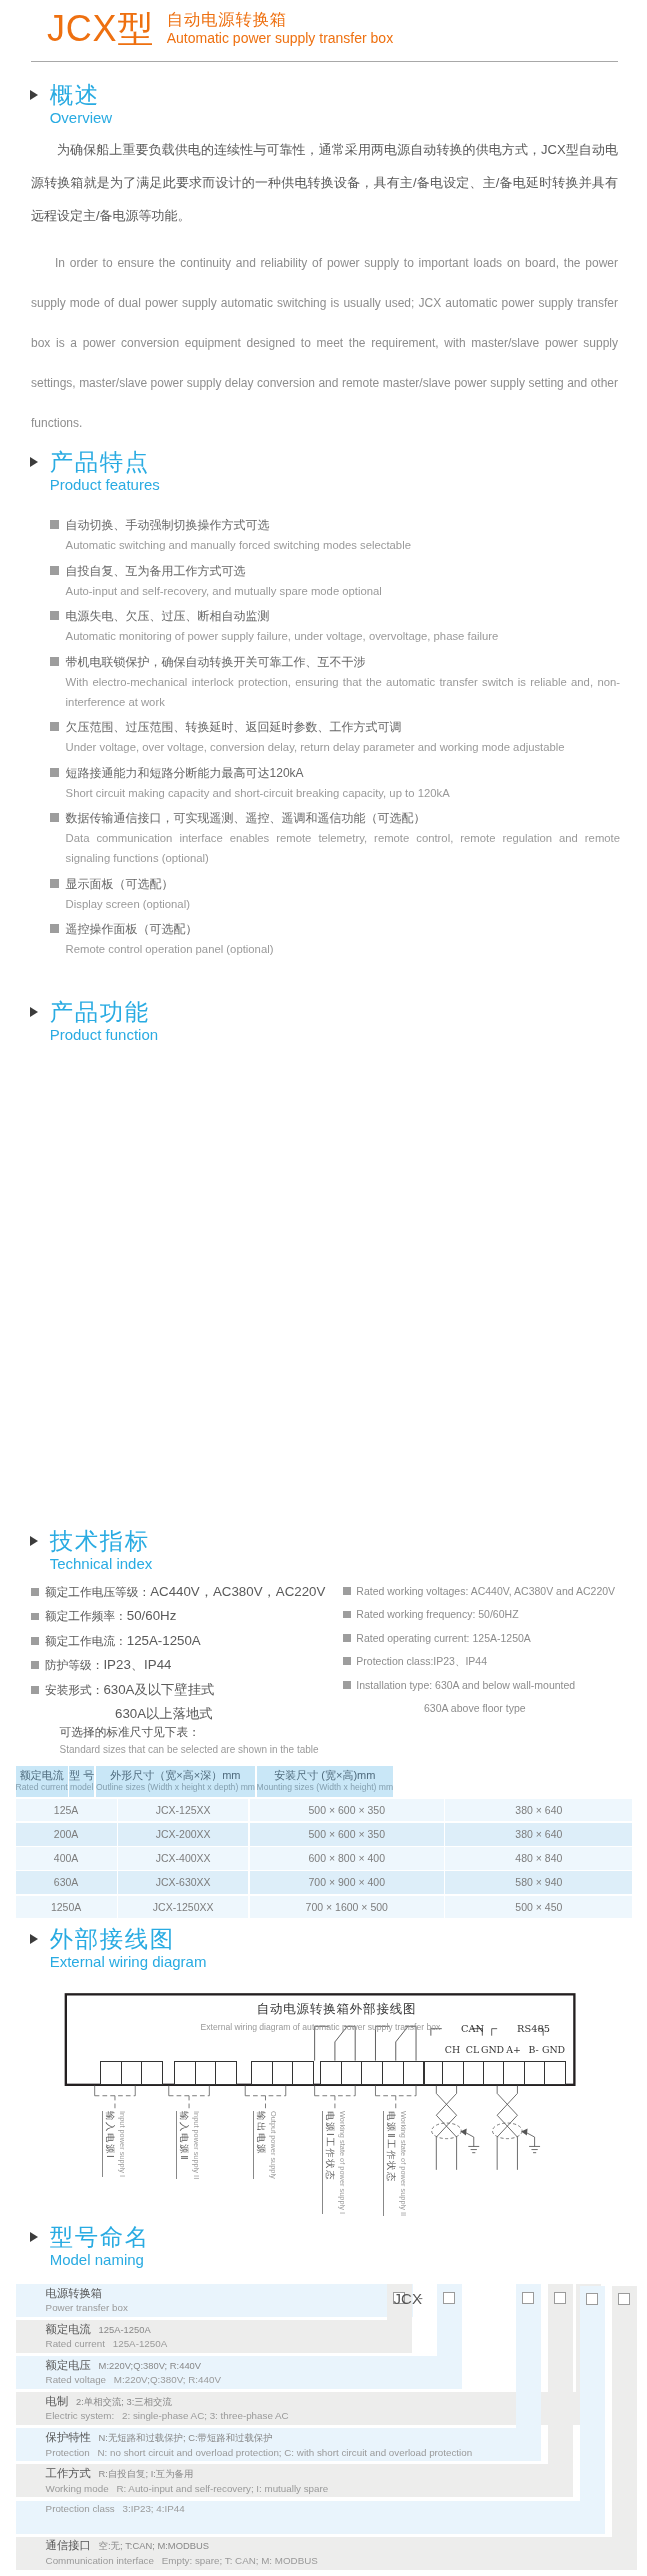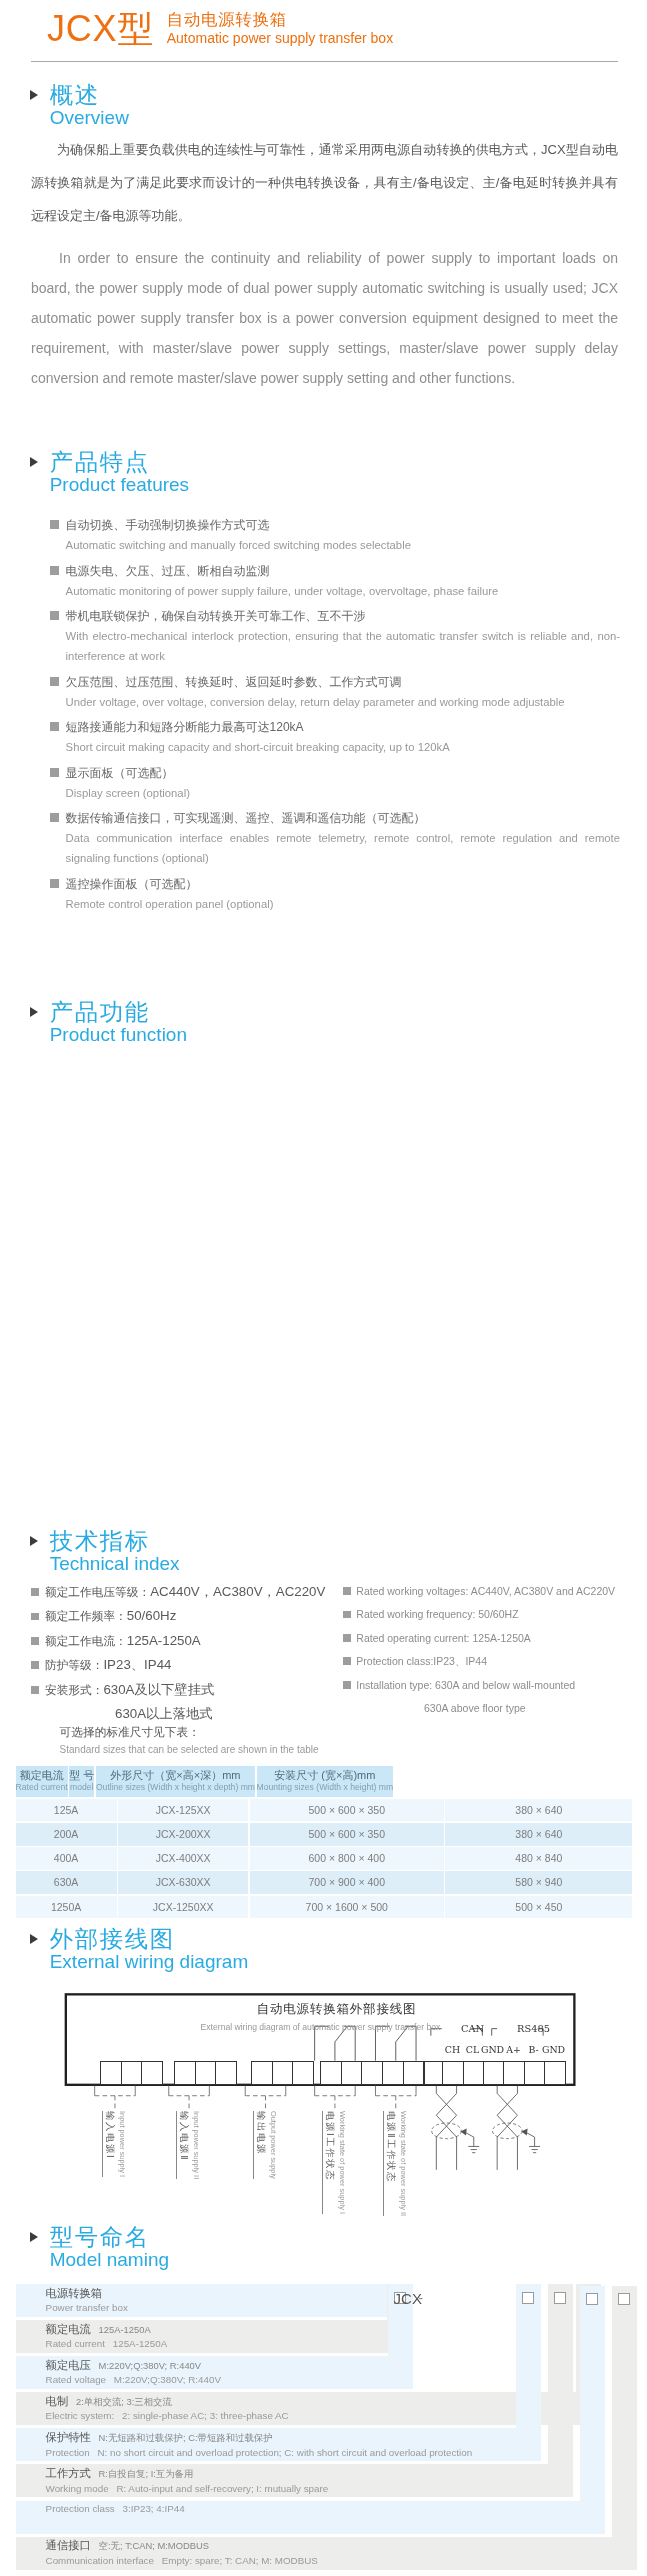--- a/index.html
+++ b/index.html
@@ -11,26 +11,26 @@
   .brand .tblock{margin-left:12.5px;margin-top:1.6px;}
   .brand .t-zh{font-size:16.4px;color:#ee7010;line-height:20px;letter-spacing:0.8px;}
   .brand .t-en{font-size:14px;color:#ee7010;line-height:19px;}
   .divider{position:absolute;top:61px;left:31px;width:587px;height:0.8px;background:#a8a8a8;}
   
   .sec-h{position:absolute;left:30px;display:flex;}
   .tri{width:0;height:0;border-left:8.6px solid #3c3c3c;border-top:5.5px solid transparent;
        border-bottom:5.5px solid transparent;margin-top:8.6px;}
   .sec-h .hwrap{margin-left:11.7px;}
   .sec-h .h-zh{font-size:23.4px;line-height:28px;color:#29abe2;letter-spacing:1.6px;}
-  .sec-h .h-en{font-size:19px;line-height:17px;color:#29abe2;}
+  .sec-h .h-en{font-size:15px;line-height:17px;color:#29abe2;}
   .s-ov{top:81px}.s-ft{top:448px}.s-fn{top:998px}.s-ti{top:1527px}.s-wd{top:1925px}.s-mn{top:2223px}
   
   .ov-body{position:absolute;top:133px;left:31px;width:587px;}
   .ov-zh{font-size:13px;line-height:33px;color:#5a5a5a;text-indent:2em;text-align:justify;margin:0;}
-  .ov-en{font-size:14px;line-height:30px;color:#8e8e8e;text-indent:2em;text-align:justify;margin:11px 0 0 0;}
+  .ov-en{font-size:12px;line-height:40px;color:#8e8e8e;text-indent:2em;text-align:justify;margin:11px 0 0 0;}
   
   .ft-list{position:absolute;top:515px;left:50px;width:570px;}
   .feat{margin-bottom:5.5px;}
   .f-zh{font-size:12px;line-height:20px;color:#666;}
   .sq{display:inline-block;width:8.6px;height:8.6px;background:#9d9d9d;margin-right:7px;}
   .f-en{font-size:11.3px;line-height:20px;color:#9a9a9a;margin-left:15.6px;text-align:justify;}
   
   .fn-cols{position:absolute;top:1048px;left:14px;width:621px;display:flex;}
   .fn-col{width:297px;}
   .fn-col.right{margin-left:26.5px;}
@@ -94,21 +94,21 @@
   .mn{position:absolute;top:2284px;left:15.6px;width:624px;height:292px;}
   .mrow{position:relative;height:33px;margin-bottom:3.1px;padding:1.6px 0 0 30px;box-sizing:border-box;}
   .c-blue{background:#e9f4fc;}
   .c-gray{background:#ededec;}
   .m-zh{font-size:11.3px;color:#555;line-height:15.6px;}
   .m-zh-spec{font-size:9.4px;color:#888;margin-left:7.8px;}
   .m-en{font-size:9.8px;color:#9a9a9a;line-height:14px;}
   .m-en-spec{margin-left:7.8px;}
   .mrow:nth-of-type(1){width:397px}
   .mrow:nth-of-type(2){width:396px}
-  .mrow:nth-of-type(3){width:397px}
+  .mrow:nth-of-type(3){width:446px}
   .mrow:nth-of-type(4){width:585px}
   .mrow:nth-of-type(5){width:525px}
   .mrow:nth-of-type(6){width:557px}
   .mrow:nth-of-type(7){width:589px}
   .mrow:nth-of-type(8){width:621px}
   .mrow::before{content:"";position:absolute;right:0;bottom:100%;width:25px;background:inherit;}
   .mrow:nth-of-type(1)::before{display:none;}
   .mrow:nth-of-type(2)::before{height:36px}
   .mrow:nth-of-type(3)::before{height:72px}
   .mrow:nth-of-type(4)::before{height:108px}
@@ -161,42 +161,46 @@
       <div class="h-en">Product features</div>
     </span>
   </div>
   <div class="ft-list">
 
   <div class="feat">
       <div class="f-zh"><span class="sq"></span><span>自动切换、手动强制切换操作方式可选</span></div>
       <div class="f-en">Automatic switching and manually forced switching modes selectable</div>
     </div>
       <div class="feat">
+      <div class="f-zh"><span class="sq"></span><span>自投自复、互为备用工作方式可选</span></div>
+      <div class="f-en">Auto-input and self-recovery, and mutually spare mode optional</div>
+    </div>
+      <div class="feat">
       <div class="f-zh"><span class="sq"></span><span>电源失电、欠压、过压、断相自动监测</span></div>
       <div class="f-en">Automatic monitoring of power supply failure, under voltage, overvoltage, phase failure</div>
     </div>
       <div class="feat">
       <div class="f-zh"><span class="sq"></span><span>带机电联锁保护，确保自动转换开关可靠工作、互不干涉</span></div>
       <div class="f-en">With electro-mechanical interlock protection, ensuring that the automatic transfer switch is reliable and, non-interference at work</div>
     </div>
       <div class="feat">
       <div class="f-zh"><span class="sq"></span><span>欠压范围、过压范围、转换延时、返回延时参数、工作方式可调</span></div>
       <div class="f-en">Under voltage, over voltage, conversion delay, return delay parameter and working mode adjustable</div>
     </div>
       <div class="feat">
       <div class="f-zh"><span class="sq"></span><span>短路接通能力和短路分断能力最高可达120kA</span></div>
       <div class="f-en">Short circuit making capacity and short-circuit breaking capacity, up to 120kA</div>
     </div>
       <div class="feat">
+      <div class="f-zh"><span class="sq"></span><span>数据传输通信接口，可实现遥测、遥控、遥调和遥信功能（可选配）</span></div>
+      <div class="f-en">Data communication interface enables remote telemetry, remote control, remote regulation and remote signaling functions (optional)</div>
+    </div>
+      <div class="feat">
       <div class="f-zh"><span class="sq"></span><span>显示面板（可选配）</span></div>
       <div class="f-en">Display screen (optional)</div>
-    </div>
-      <div class="feat">
-      <div class="f-zh"><span class="sq"></span><span>数据传输通信接口，可实现遥测、遥控、遥调和遥信功能（可选配）</span></div>
-      <div class="f-en">Data communication interface enables remote telemetry, remote control, remote regulation and remote signaling functions (optional)</div>
     </div>
       <div class="feat">
       <div class="f-zh"><span class="sq"></span><span>遥控操作面板（可选配）</span></div>
       <div class="f-en">Remote control operation panel (optional)</div>
     </div>
     </div>
 
   <div class="sec-h s-fn">
     <span class="tri"></span>
     <span class="hwrap">

